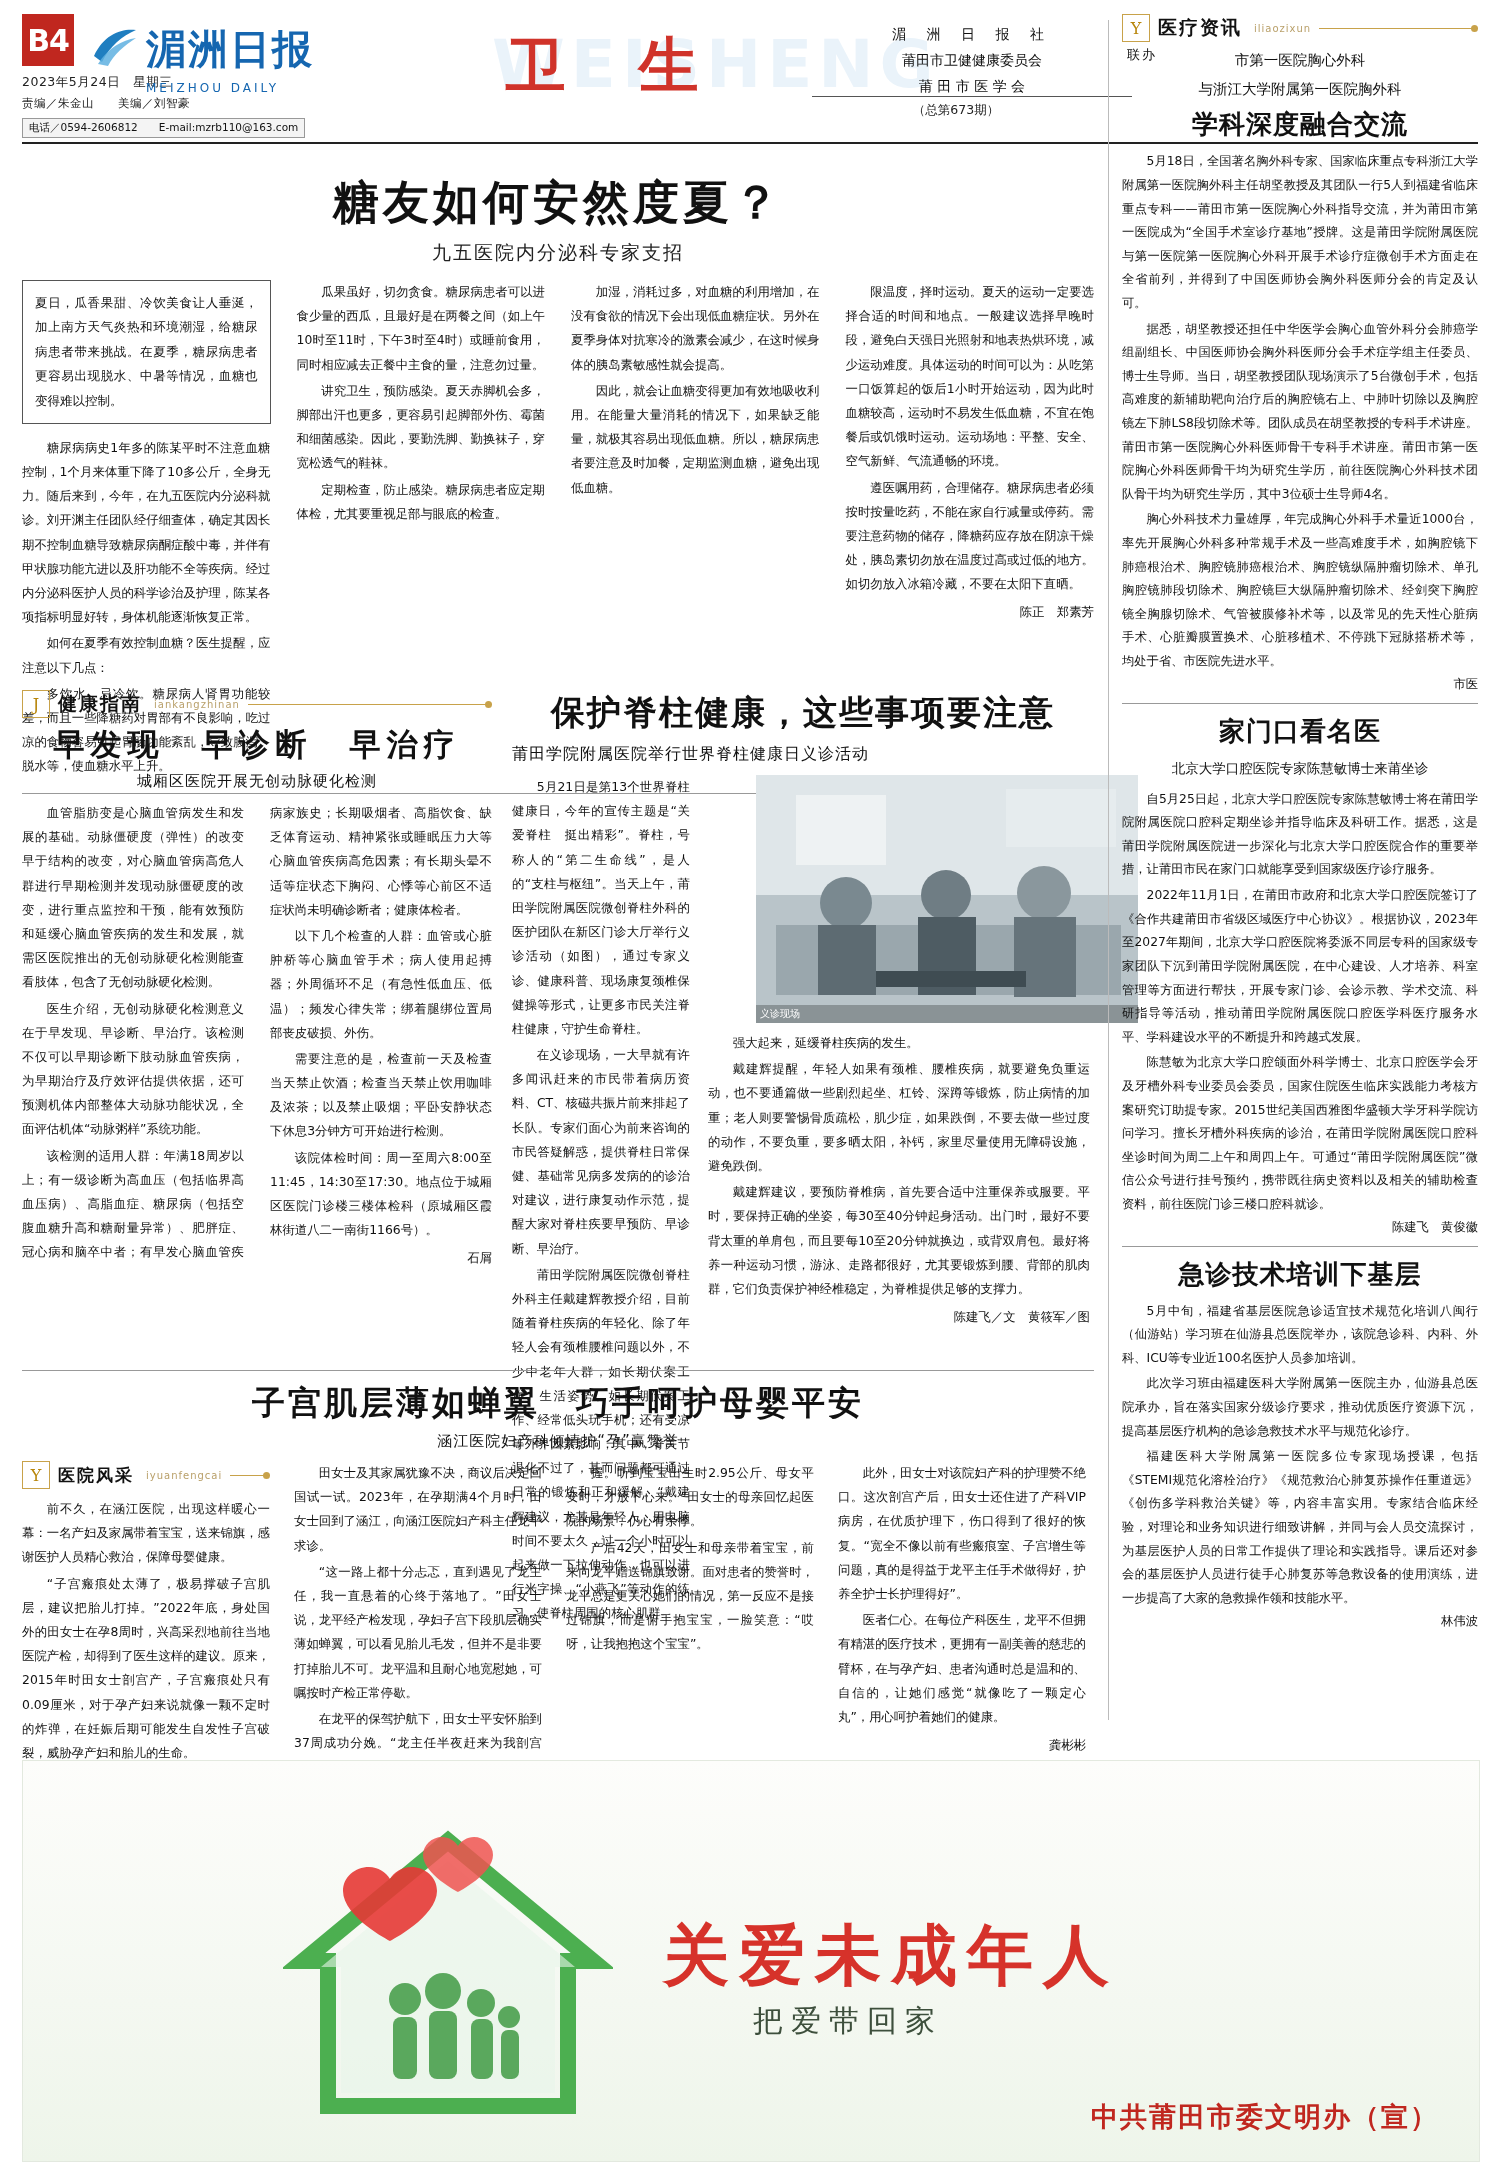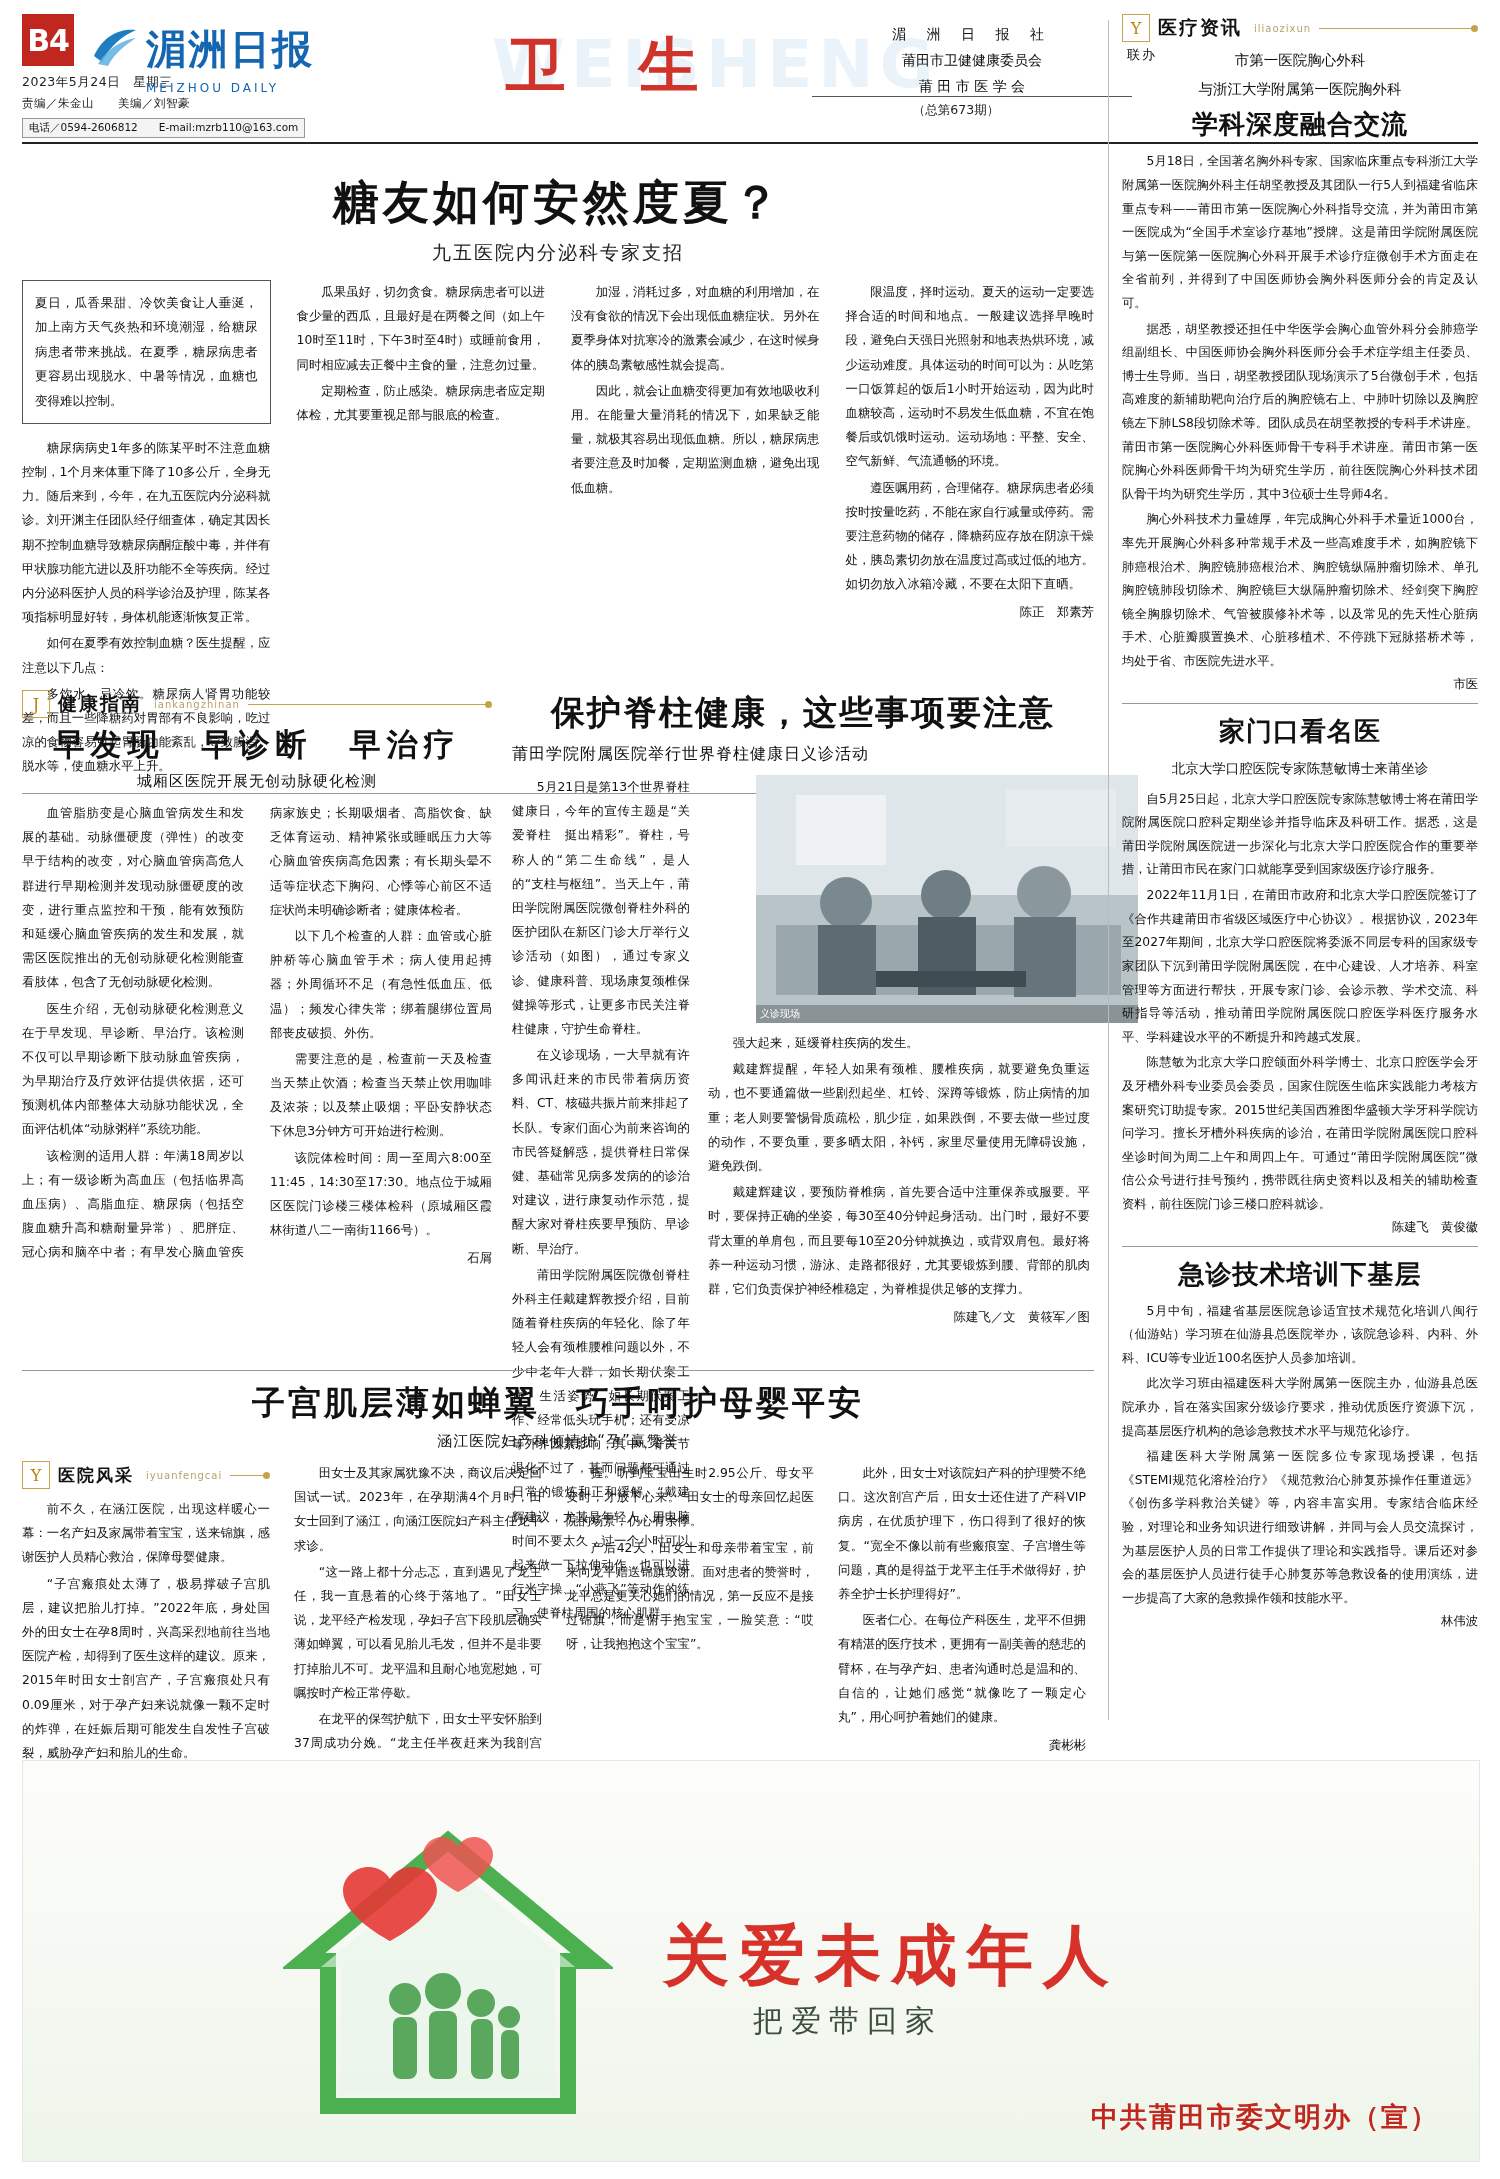--- a/index.html
+++ b/index.html
@@ -139,20 +139,21 @@
       <div style="width:250px;">
         <div class="lead-box">夏日，瓜香果甜、冷饮美食让人垂涎，加上南方天气炎热和环境潮湿，给糖尿病患者带来挑战。在夏季，糖尿病患者更容易出现脱水、中暑等情况，血糖也变得难以控制。</div>
         <div class="body-text">
           <p>糖尿病病史1年多的陈某平时不注意血糖控制，1个月来体重下降了10多公斤，全身无力。随后来到，今年，在九五医院内分泌科就诊。刘开渊主任团队经仔细查体，确定其因长期不控制血糖导致糖尿病酮症酸中毒，并伴有甲状腺功能亢进以及肝功能不全等疾病。经过内分泌科医护人员的科学诊治及护理，陈某各项指标明显好转，身体机能逐渐恢复正常。</p>
           <p>如何在夏季有效控制血糖？医生提醒，应注意以下几点：</p>
           <p>多饮水，忌冷饮。糖尿病人肾胃功能较差，而且一些降糖药对胃部有不良影响，吃过凉的食物容易引起胃肠功能紊乱，导致腹泻、脱水等，使血糖水平上升。</p>
         </div>
       </div>
       <div style="width:250px;" class="body-text">
         <p>瓜果虽好，切勿贪食。糖尿病患者可以进食少量的西瓜，且最好是在两餐之间（如上午10时至11时，下午3时至4时）或睡前食用，同时相应减去正餐中主食的量，注意勿过量。</p>
+        <p>讲究卫生，预防感染。夏天赤脚机会多，脚部出汗也更多，更容易引起脚部外伤、霉菌和细菌感染。因此，要勤洗脚、勤换袜子，穿宽松透气的鞋袜。</p>
         <p>定期检查，防止感染。糖尿病患者应定期体检，尤其要重视足部与眼底的检查。</p>
       </div>
       <div style="width:250px;" class="body-text">
         <p>加湿，消耗过多，对血糖的利用增加，在没有食欲的情况下会出现低血糖症状。另外在夏季身体对抗寒冷的激素会减少，在这时候身体的胰岛素敏感性就会提高。</p>
         <p>因此，就会让血糖变得更加有效地吸收利用。在能量大量消耗的情况下，如果缺乏能量，就极其容易出现低血糖。所以，糖尿病患者要注意及时加餐，定期监测血糖，避免出现低血糖。</p>
       </div>
       <div style="width:250px;" class="body-text">
         <p>限温度，择时运动。夏天的运动一定要选择合适的时间和地点。一般建议选择早晚时段，避免白天强日光照射和地表热烘环境，减少运动难度。具体运动的时间可以为：从吃第一口饭算起的饭后1小时开始运动，因为此时血糖较高，运动时不易发生低血糖，不宜在饱餐后或饥饿时运动。运动场地：平整、安全、空气新鲜、气流通畅的环境。</p>
         <p>遵医嘱用药，合理储存。糖尿病患者必须按时按量吃药，不能在家自行减量或停药。需要注意药物的储存，降糖药应存放在阴凉干燥处，胰岛素切勿放在温度过高或过低的地方。如切勿放入冰箱冷藏，不要在太阳下直晒。</p>
         <div class="sign">陈正　郑素芳</div>

